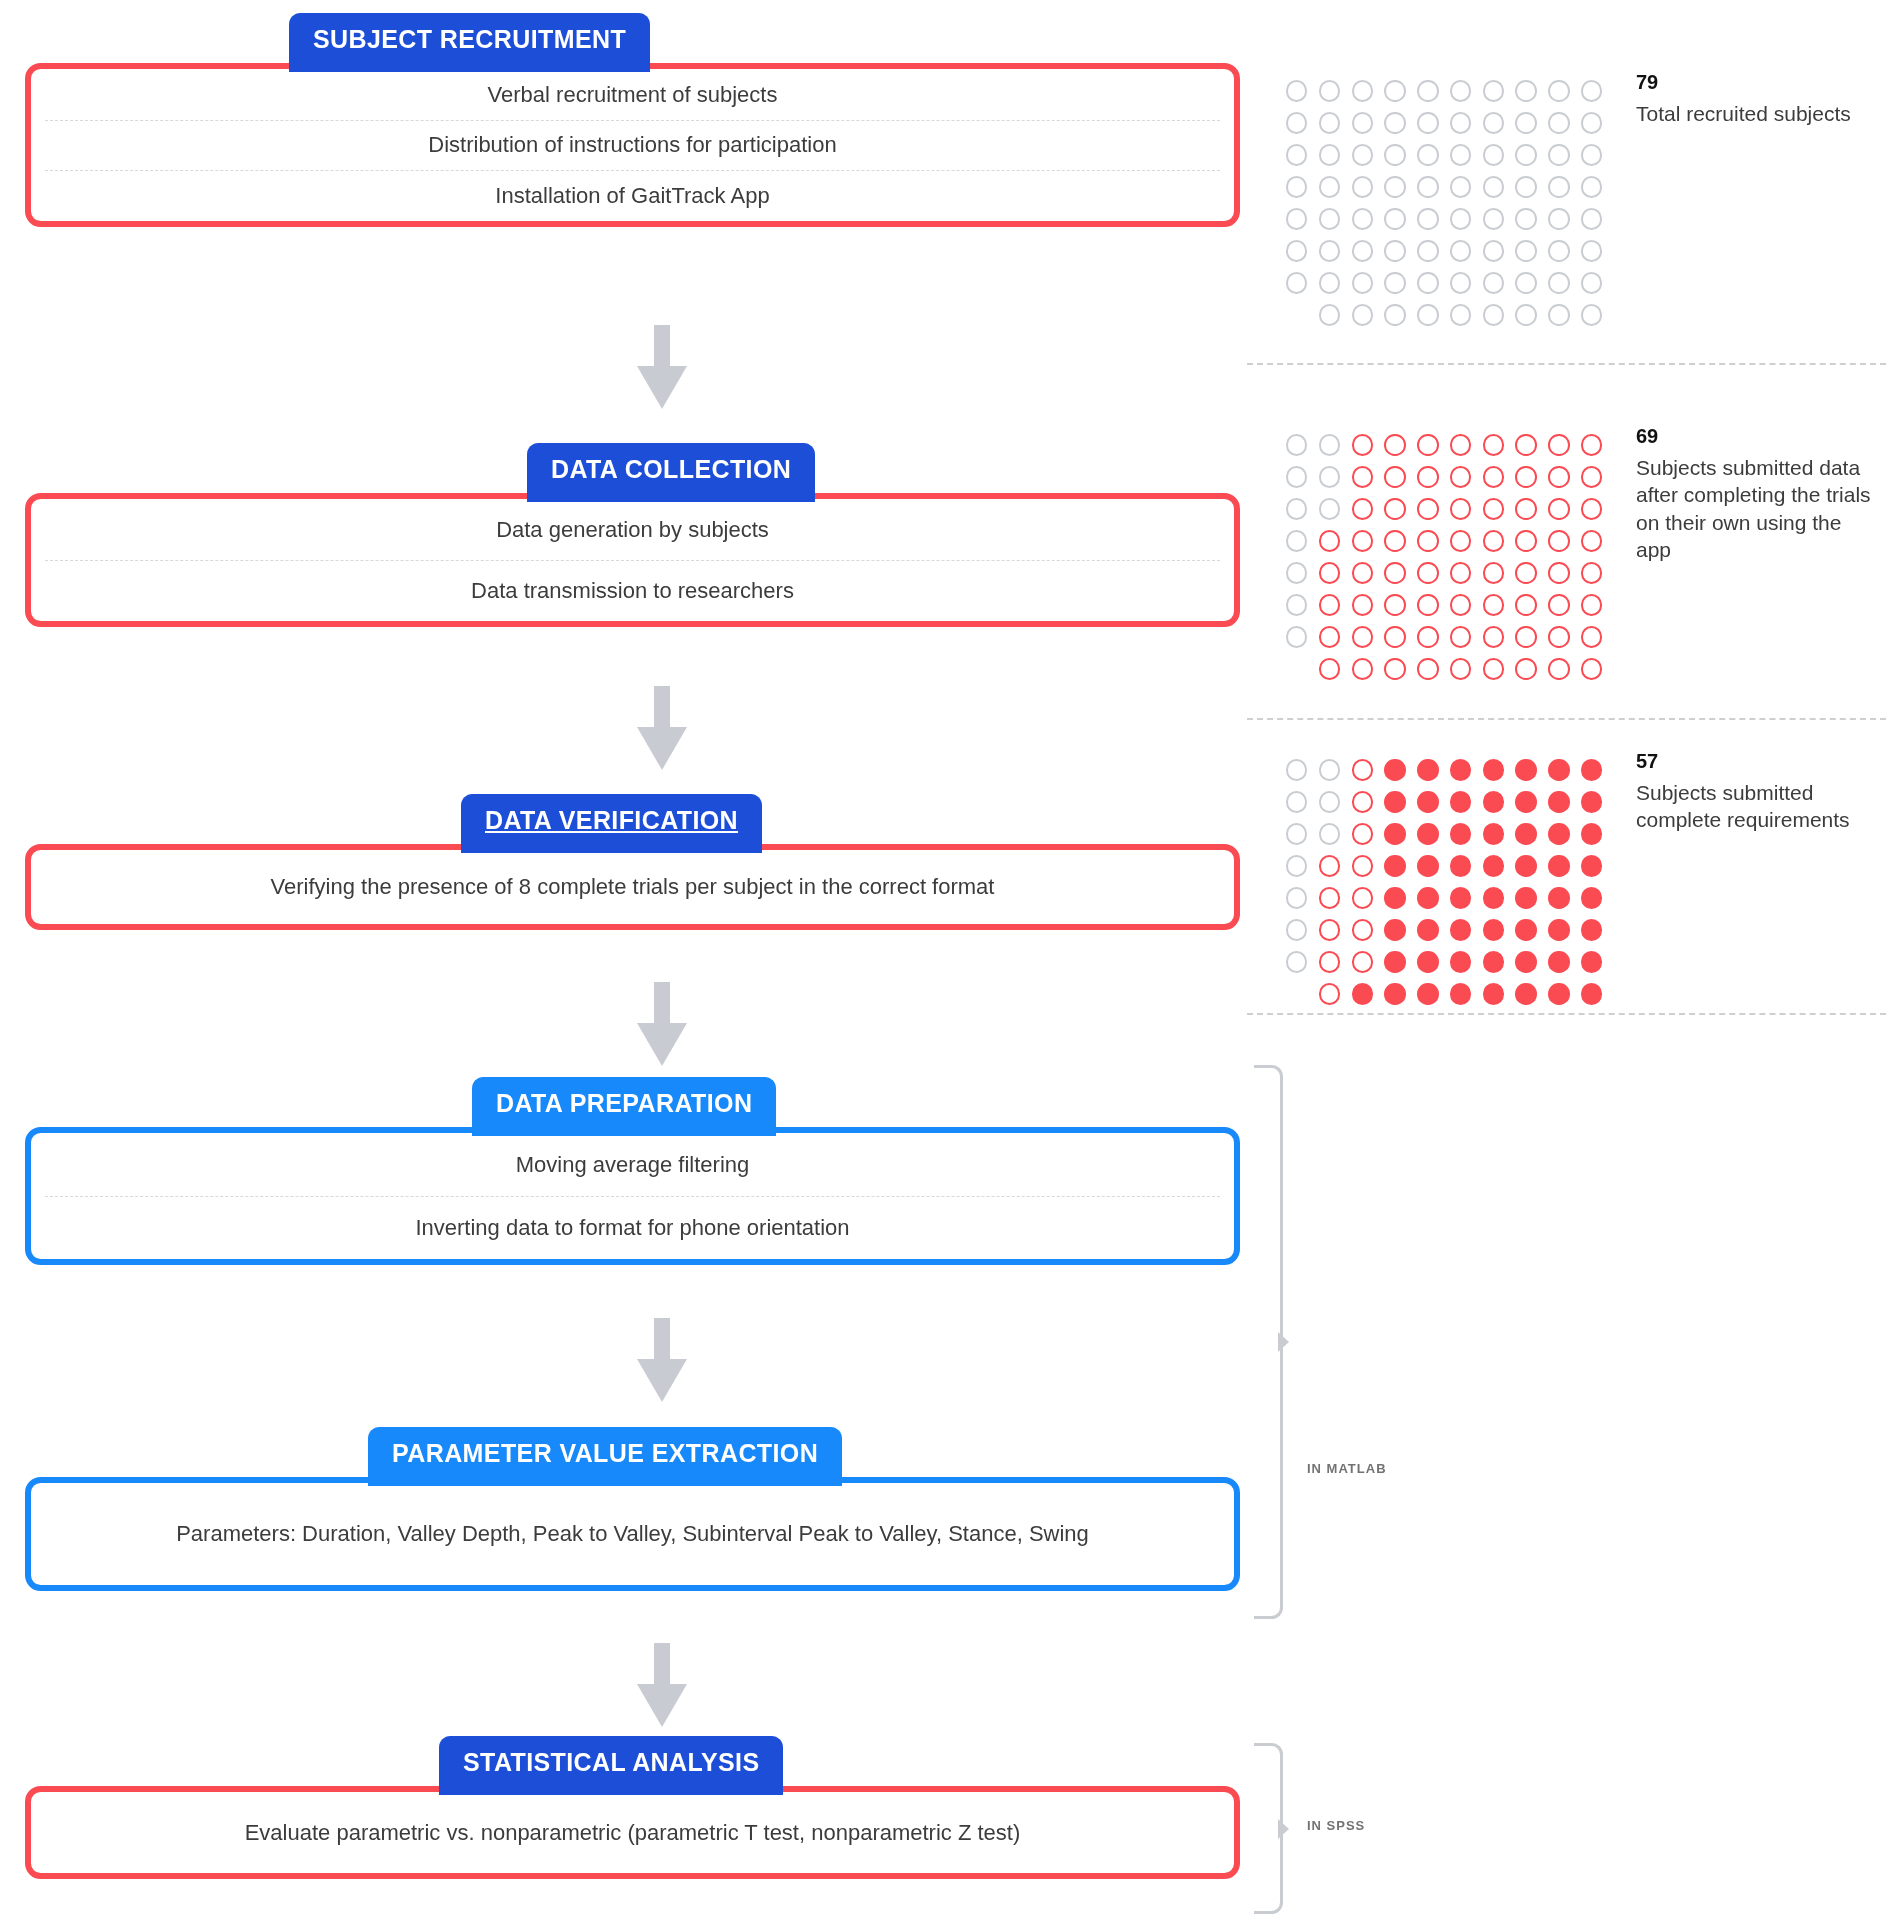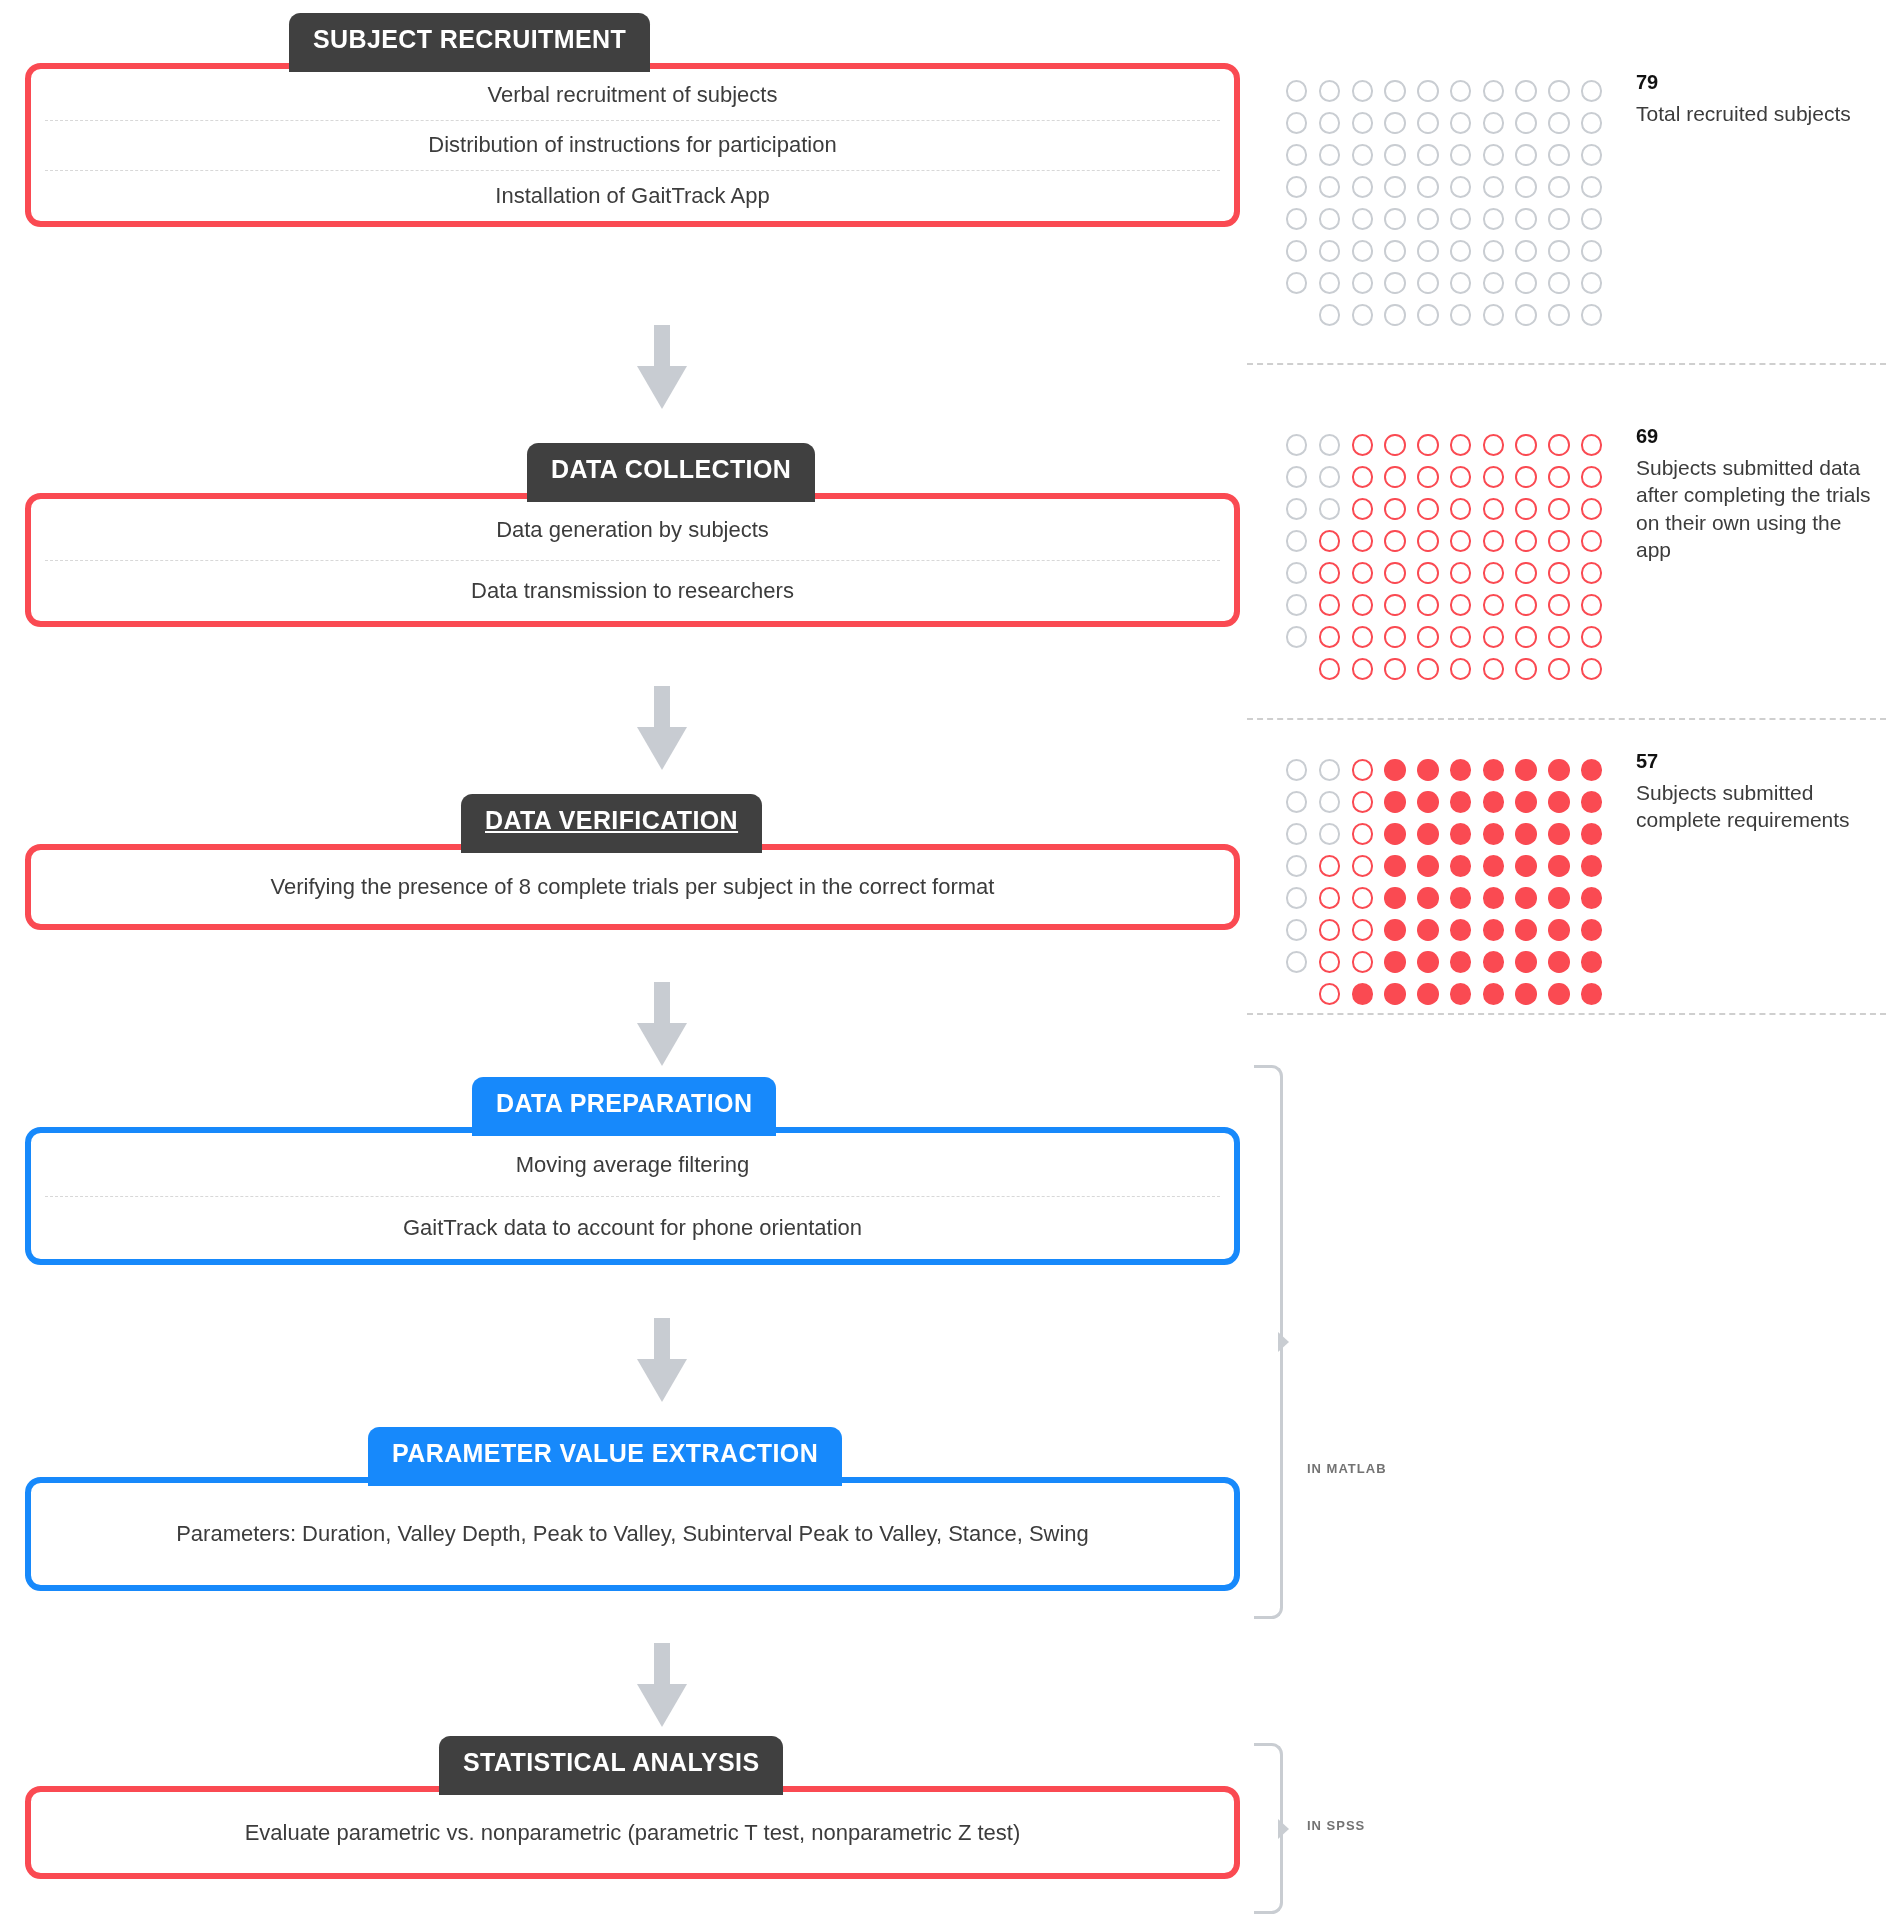--- a/index.html
+++ b/index.html
@@ -40,21 +40,21 @@
     align-items: center;
     justify-content: center;
     padding: 0 24px 5.7px 24px;
     color: #ffffff;
     font-size: 25px;
     font-weight: bold;
     letter-spacing: 0.4px;
     white-space: nowrap;
     z-index: 2;
   }
-  .stage-tab.red  { background: #404040; }
+  .stage-tab.red  { background: #1d4ed8; }
   .stage-tab.blue { background: #1789fb; }
 
   .stage-body {
     position: absolute;
     top: 50px;
     left: 0;
     width: 1215px;
     background: #ffffff;
     border-radius: 15.7px;
     border: 6.4px solid #fa4a52;
@@ -250,21 +250,21 @@
 
     <div class="arrow" style="top:982px;">
       <div class="shaft"></div>
       <div class="head"></div>
     </div>
 
     <div class="stage" style="top:1077px;">
       <div class="stage-tab blue" style="left:447px;">DATA PREPARATION</div>
       <div class="stage-body blue" style="height:138px;">
         <div class="stage-row">Moving average filtering</div>
-        <div class="stage-row">GaitTrack data to account for phone orientation</div>
+        <div class="stage-row">Inverting data to format for phone orientation</div>
       </div>
     </div>
 
     <div class="arrow" style="top:1318px;">
       <div class="shaft"></div>
       <div class="head"></div>
     </div>
 
     <div class="stage" style="top:1427px;">
       <div class="stage-tab blue" style="left:343px;">PARAMETER VALUE EXTRACTION</div>

